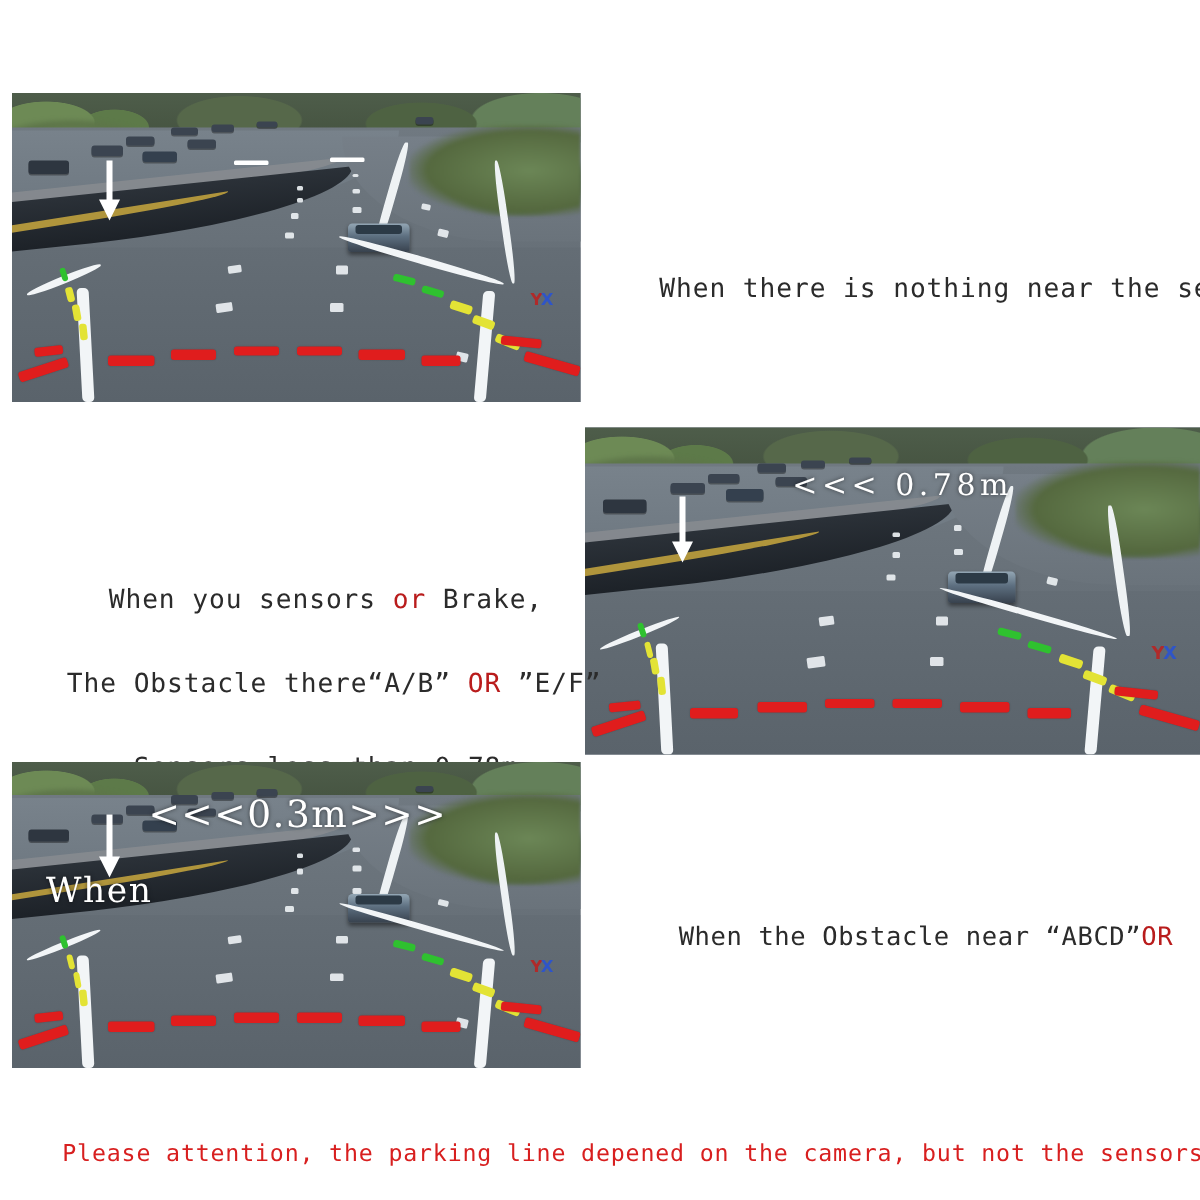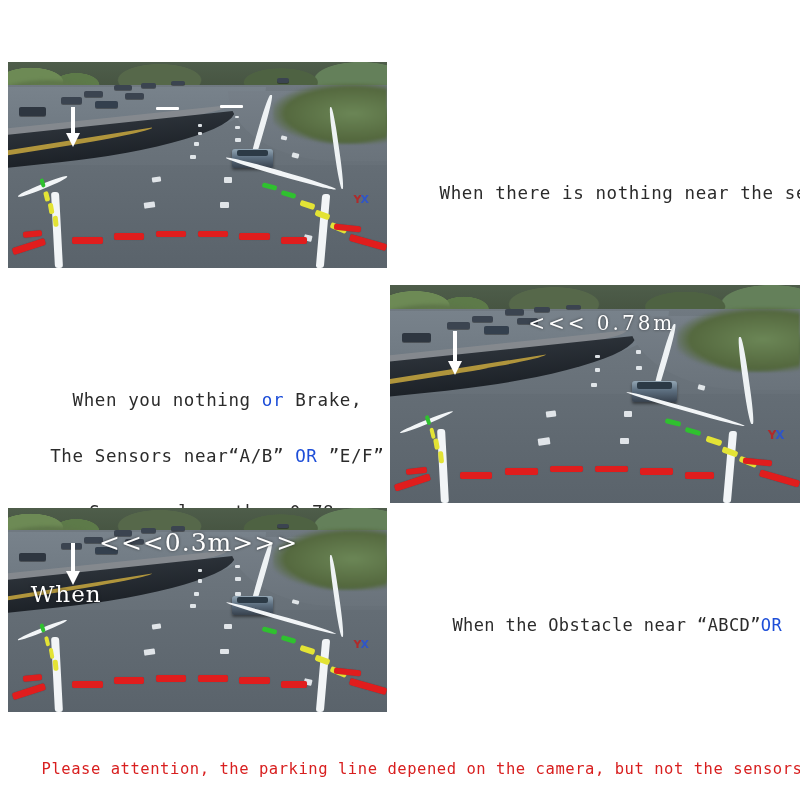--- a/index.html
+++ b/index.html
@@ -106,21 +106,21 @@
 
   
   .camtext{position:absolute;color:#ffffff;
       font-family:"DejaVu Serif", serif;
       text-shadow:0 0 3px rgba(0,0,0,.55);
       white-space:pre;}
 
   
   .cap{position:absolute;color:#2b2b2b;white-space:pre;
        font-family:"DejaVu Sans Mono", monospace;}
-  .blue{color:#1d4ed8;}
+  .blue{color:#b91c1c;}
   .red-note{position:absolute;color:#d81f1f;white-space:pre;
        font-family:"DejaVu Sans Mono", monospace;}
 
   #cap1{left:395px;top:163px;font-size:17.5px;letter-spacing:0.6px;}
   #cap2{left:0px;top:358px;width:390px;text-align:center;font-size:17.5px;
         letter-spacing:0.6px;line-height:28px;}
   #cap3{left:392px;top:579px;width:408px;text-align:center;font-size:17px;
         letter-spacing:0.4px;line-height:31px;}
   #cap3 .big{font-size:22px;letter-spacing:1px;}
   #note{left:2px;top:742px;font-size:15.5px;letter-spacing:0.55px;}
@@ -305,22 +305,22 @@
         <div class="rdash" style="left:90%;top:87%;width:10%;height:3.4%;transform:rotate(16deg);"></div>
       </div>
 
       <div class="wm" style="right:4%;top:66%;font-size:12px;">
         <span class="y">Y</span><span class="x">X</span>
       </div>
     </div>
   </div>
 
   <div class="cap" id="cap2">
-    <span><span>When you nothing </span><span class="blue">or</span><span> Brake,</span></span><br>
-    <span><span>The Sensors near“A/B” </span><span class="blue">OR</span><span> ”E/F”</span></span><br>
+    <span><span>When you sensors </span><span class="blue">or</span><span> Brake,</span></span><br>
+    <span><span>The Obstacle there“A/B” </span><span class="blue">OR</span><span> ”E/F”</span></span><br>
     <span>Sensors less than 0.78m</span>
   </div>
 
   <div class="cam" id="cam3">
     <div class="scene">
       <div class="sky"></div>
       <div class="treeline"></div>
       <div class="grassL"></div>
       <div class="asphalt"></div>
       <div class="asphalt2"></div>

